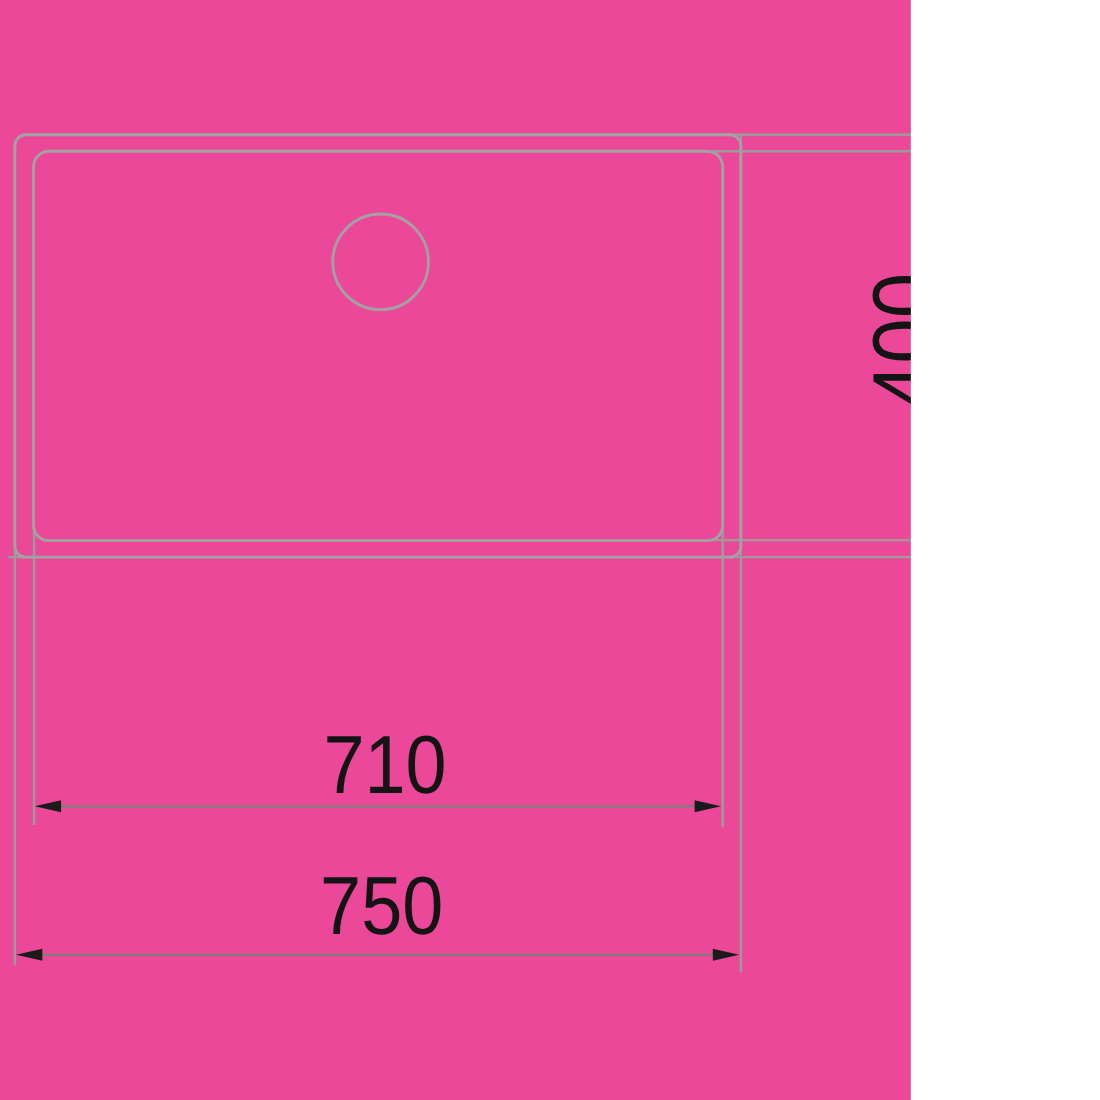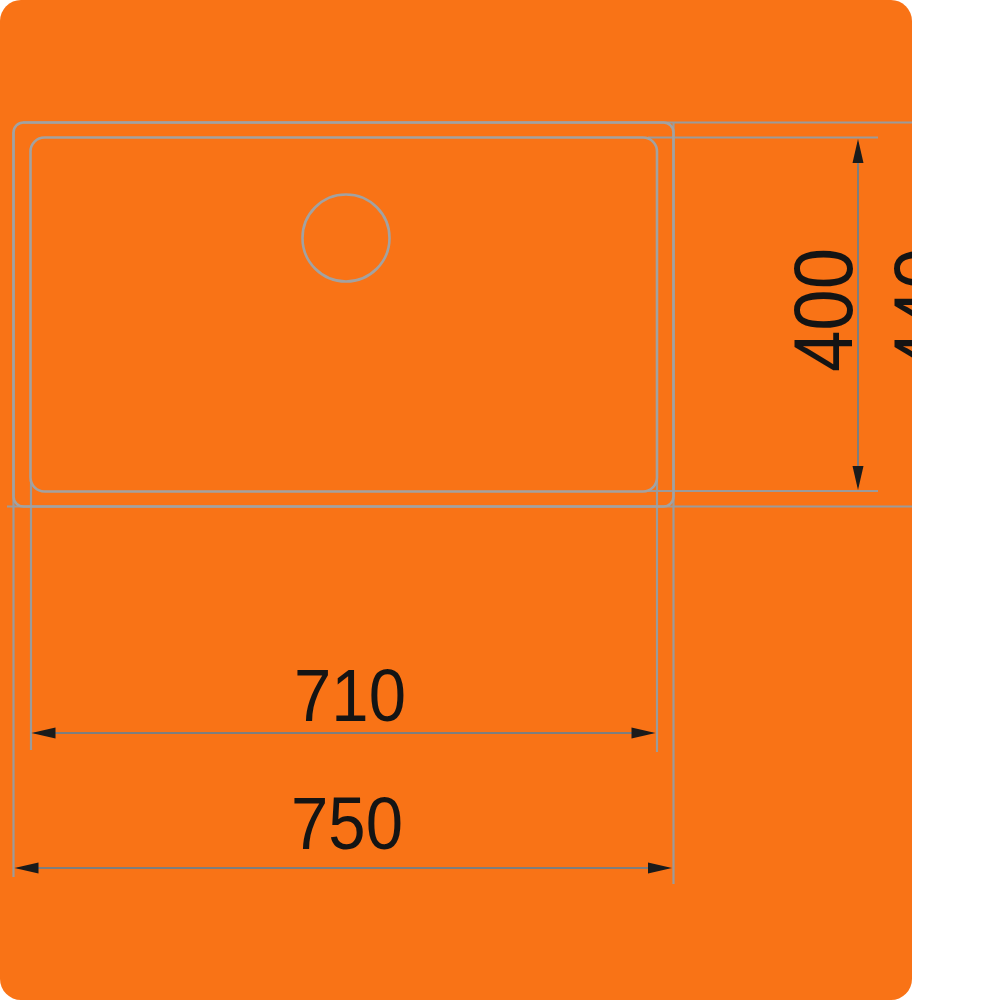--- a/index.html
+++ b/index.html
@@ -2,26 +2,25 @@
 <html><head>
 <meta charset="utf-8">
 <style>
   html, body {
     margin: 0;
     padding: 0;
     background: #ffffff;
   }
   .canvas {
     position: relative;
-    width: 912px;
+    width: 828px;
     height: 1000px;
-    background: #f97316;
+    background: #ec4899;
     overflow: hidden;
     font-family: "Liberation Sans", sans-serif;
-    border-radius: 21px;
   }
   svg { display: block; }
   .object-line   { stroke: #a2a2a2; stroke-width: 2.6; fill: none; }
   .ext-line      { stroke: #9b9b9b; stroke-width: 2.2; fill: none; }
   .dim-line      { stroke: #7e7e7e; stroke-width: 2;   fill: none; }
   .arrowhead     { fill: #1b1b1b; stroke: none; }
   .dim-text {
     fill: #141414;
     font-family: "Liberation Sans", sans-serif;
     font-weight: 400;

